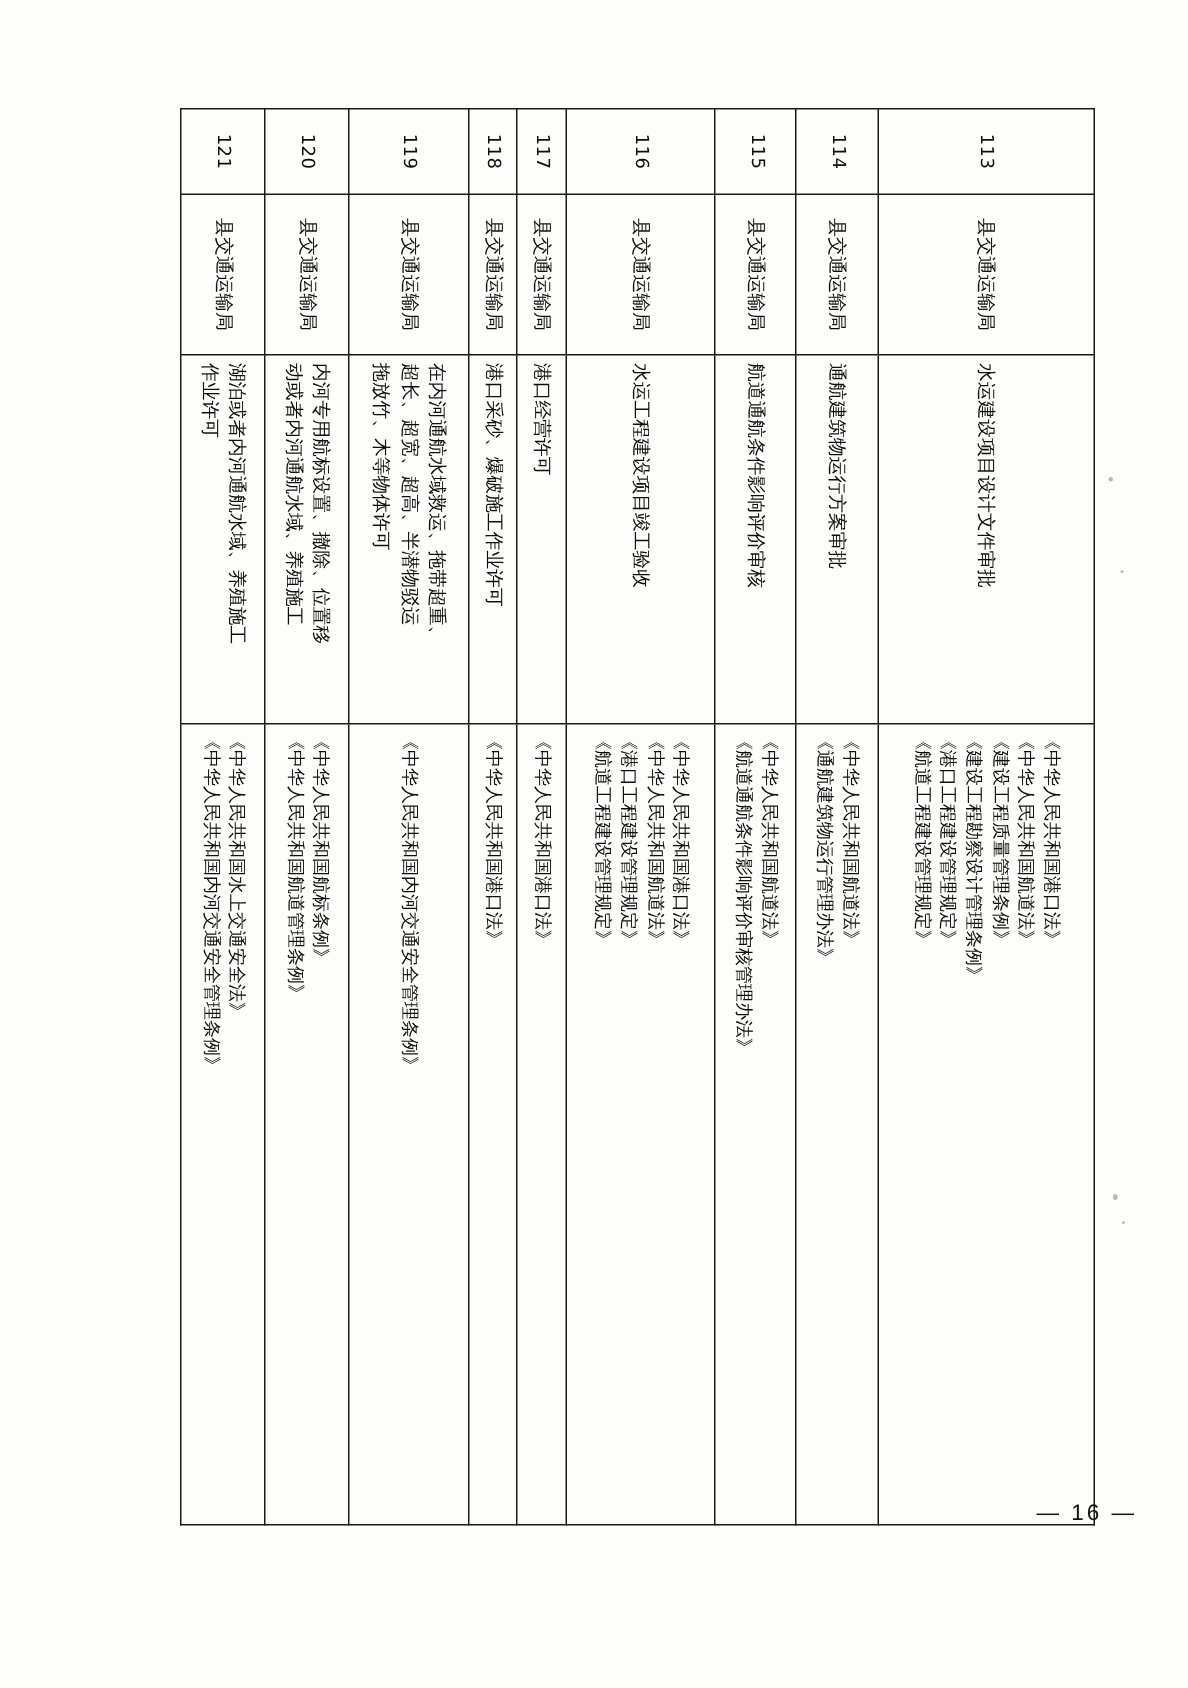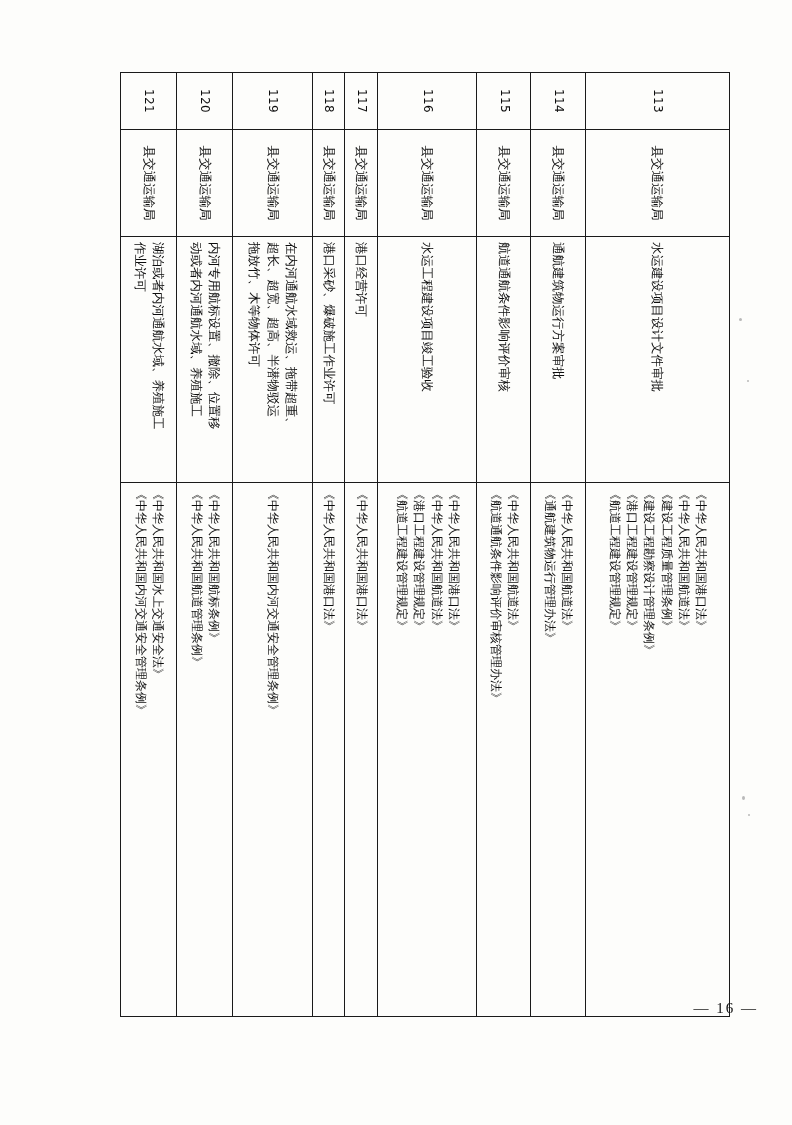--- a/index.html
+++ b/index.html
@@ -85,21 +85,21 @@
   }
 
   
   .page-num {
     position: absolute;
     right: 34px;
     bottom: 108px;
     font-size: 15px;
     color: #111;
     letter-spacing: 2px;
-    font-family: Liberation Serif, serif;
+    font-family: Liberation Sans, sans-serif;
   }
 
   
   .speck {
     position: absolute;
     background: #b9b9b9;
     border-radius: 50%;
   }
   .s1 { left: 739px; top: 318px; width: 3px; height: 3px; }
   .s2 { left: 747px; top: 380px; width: 2px; height: 2px; }

